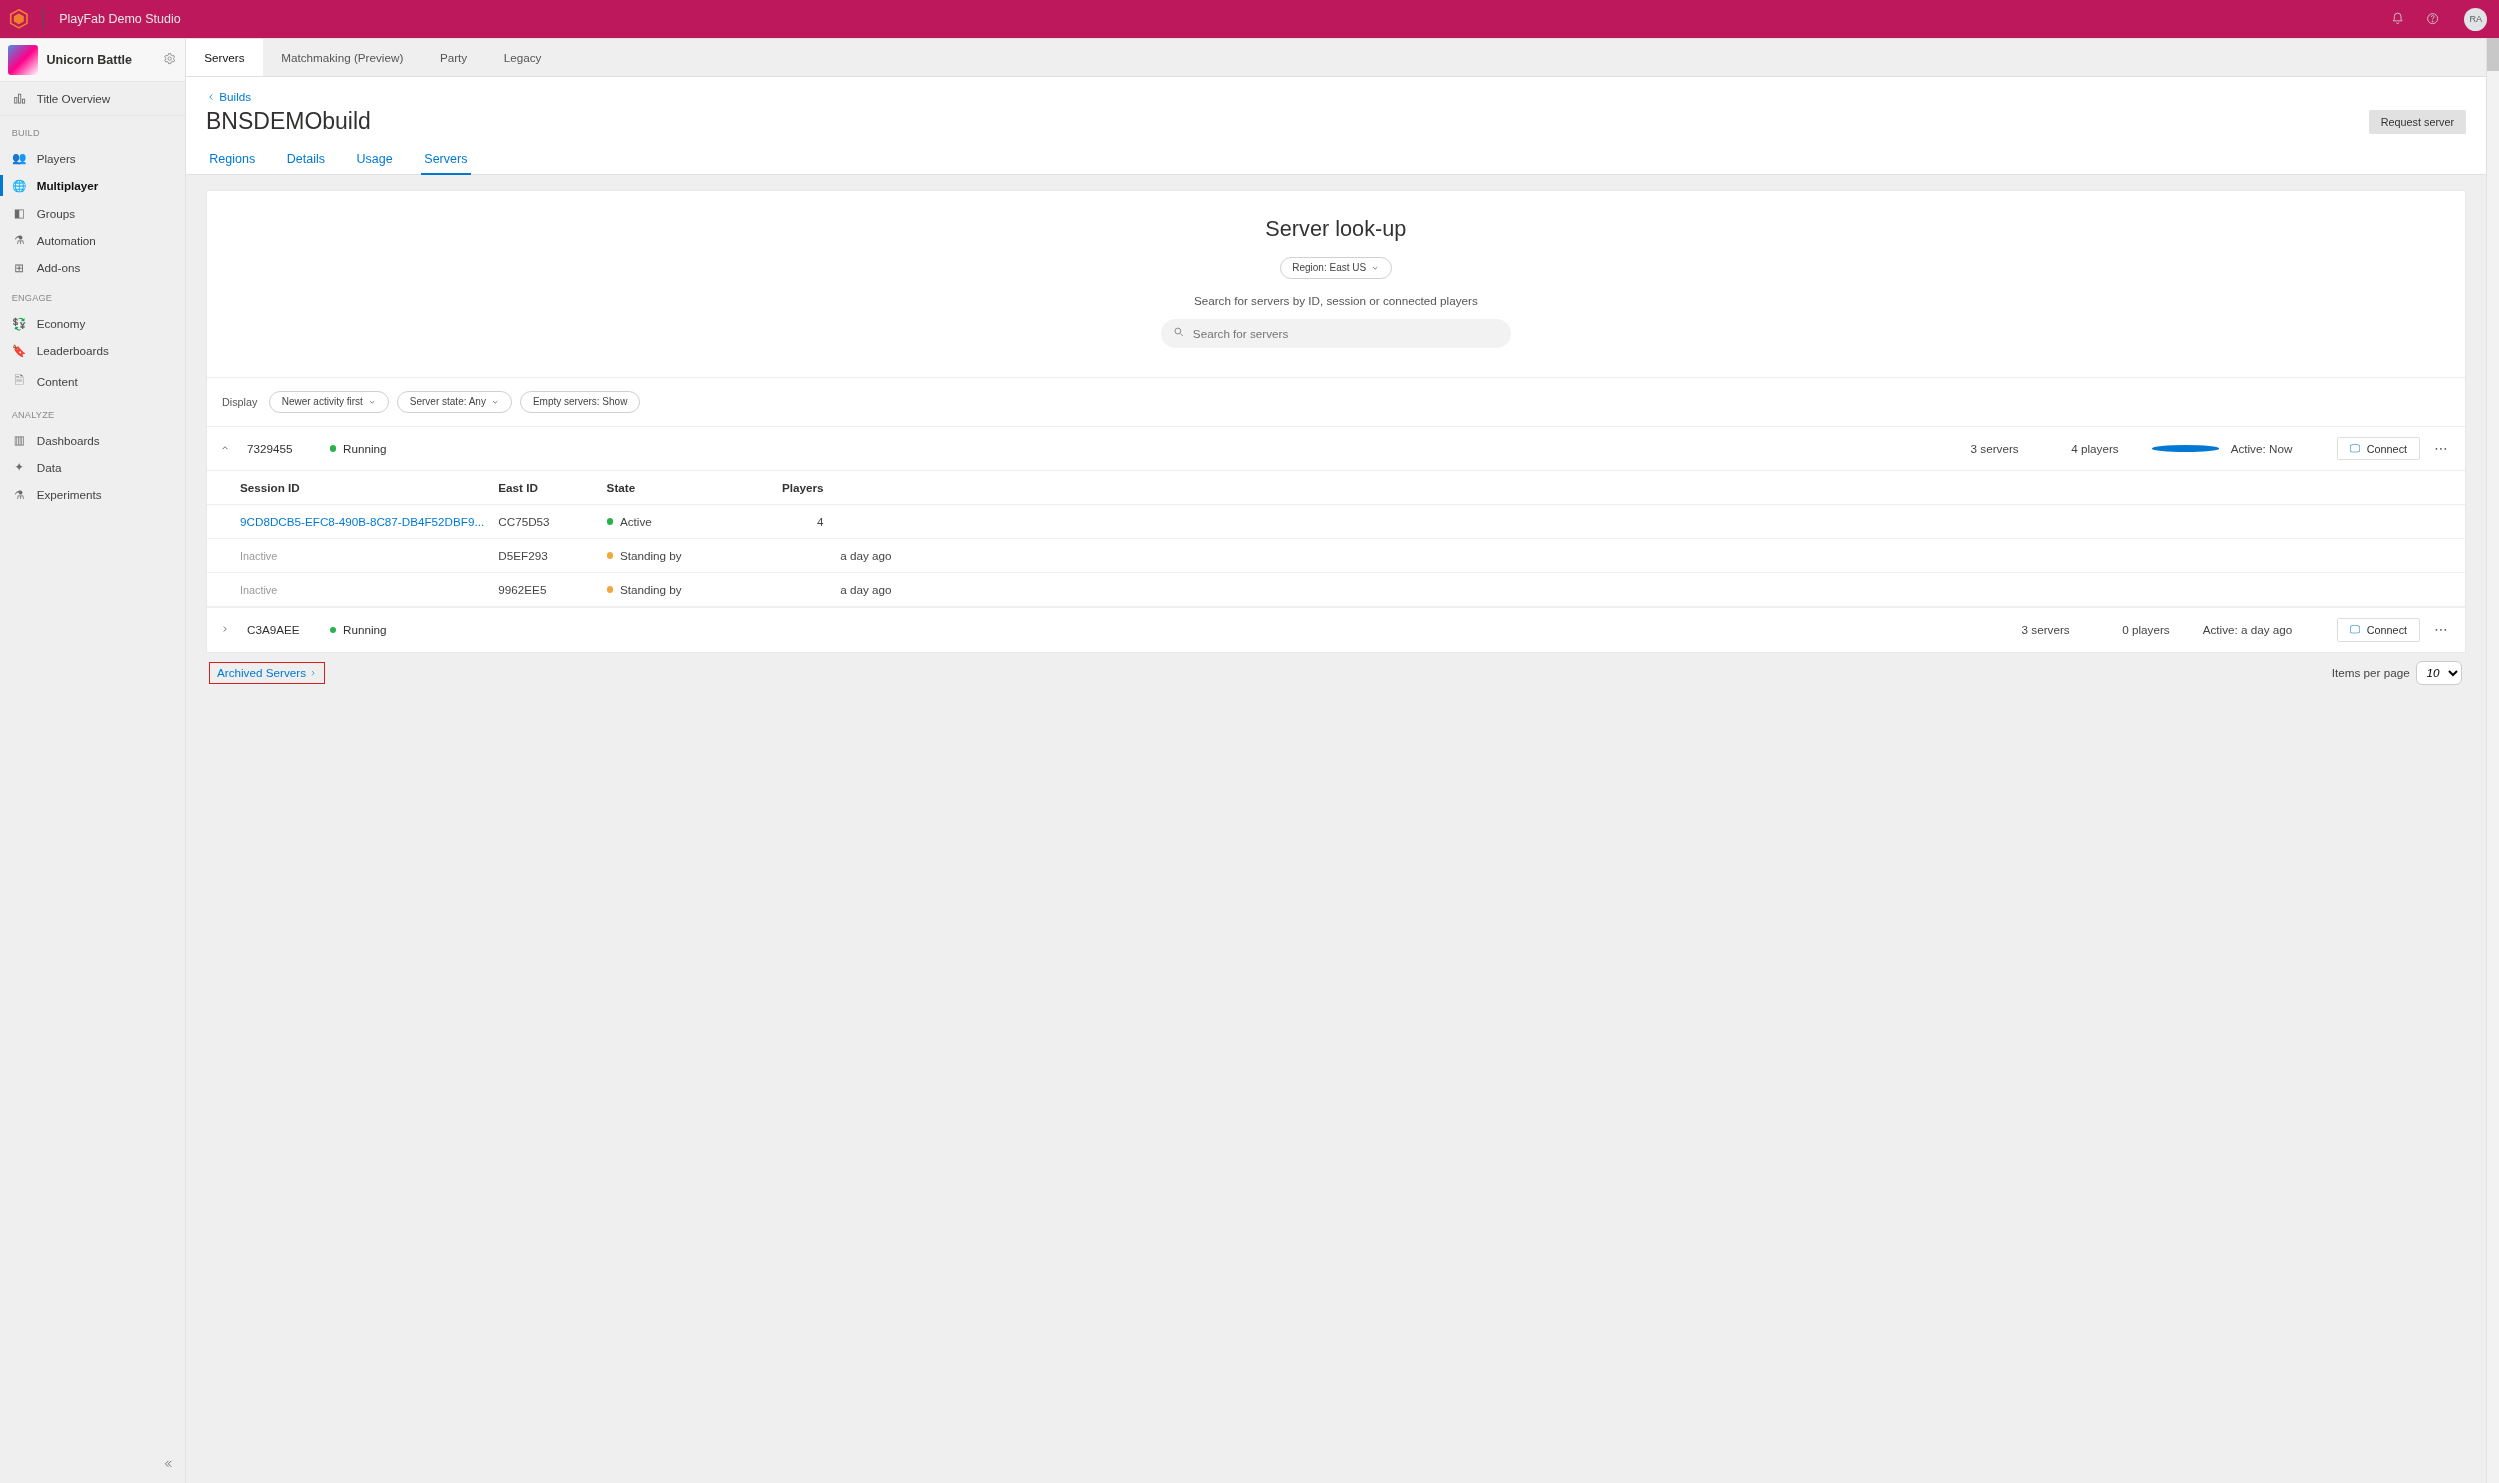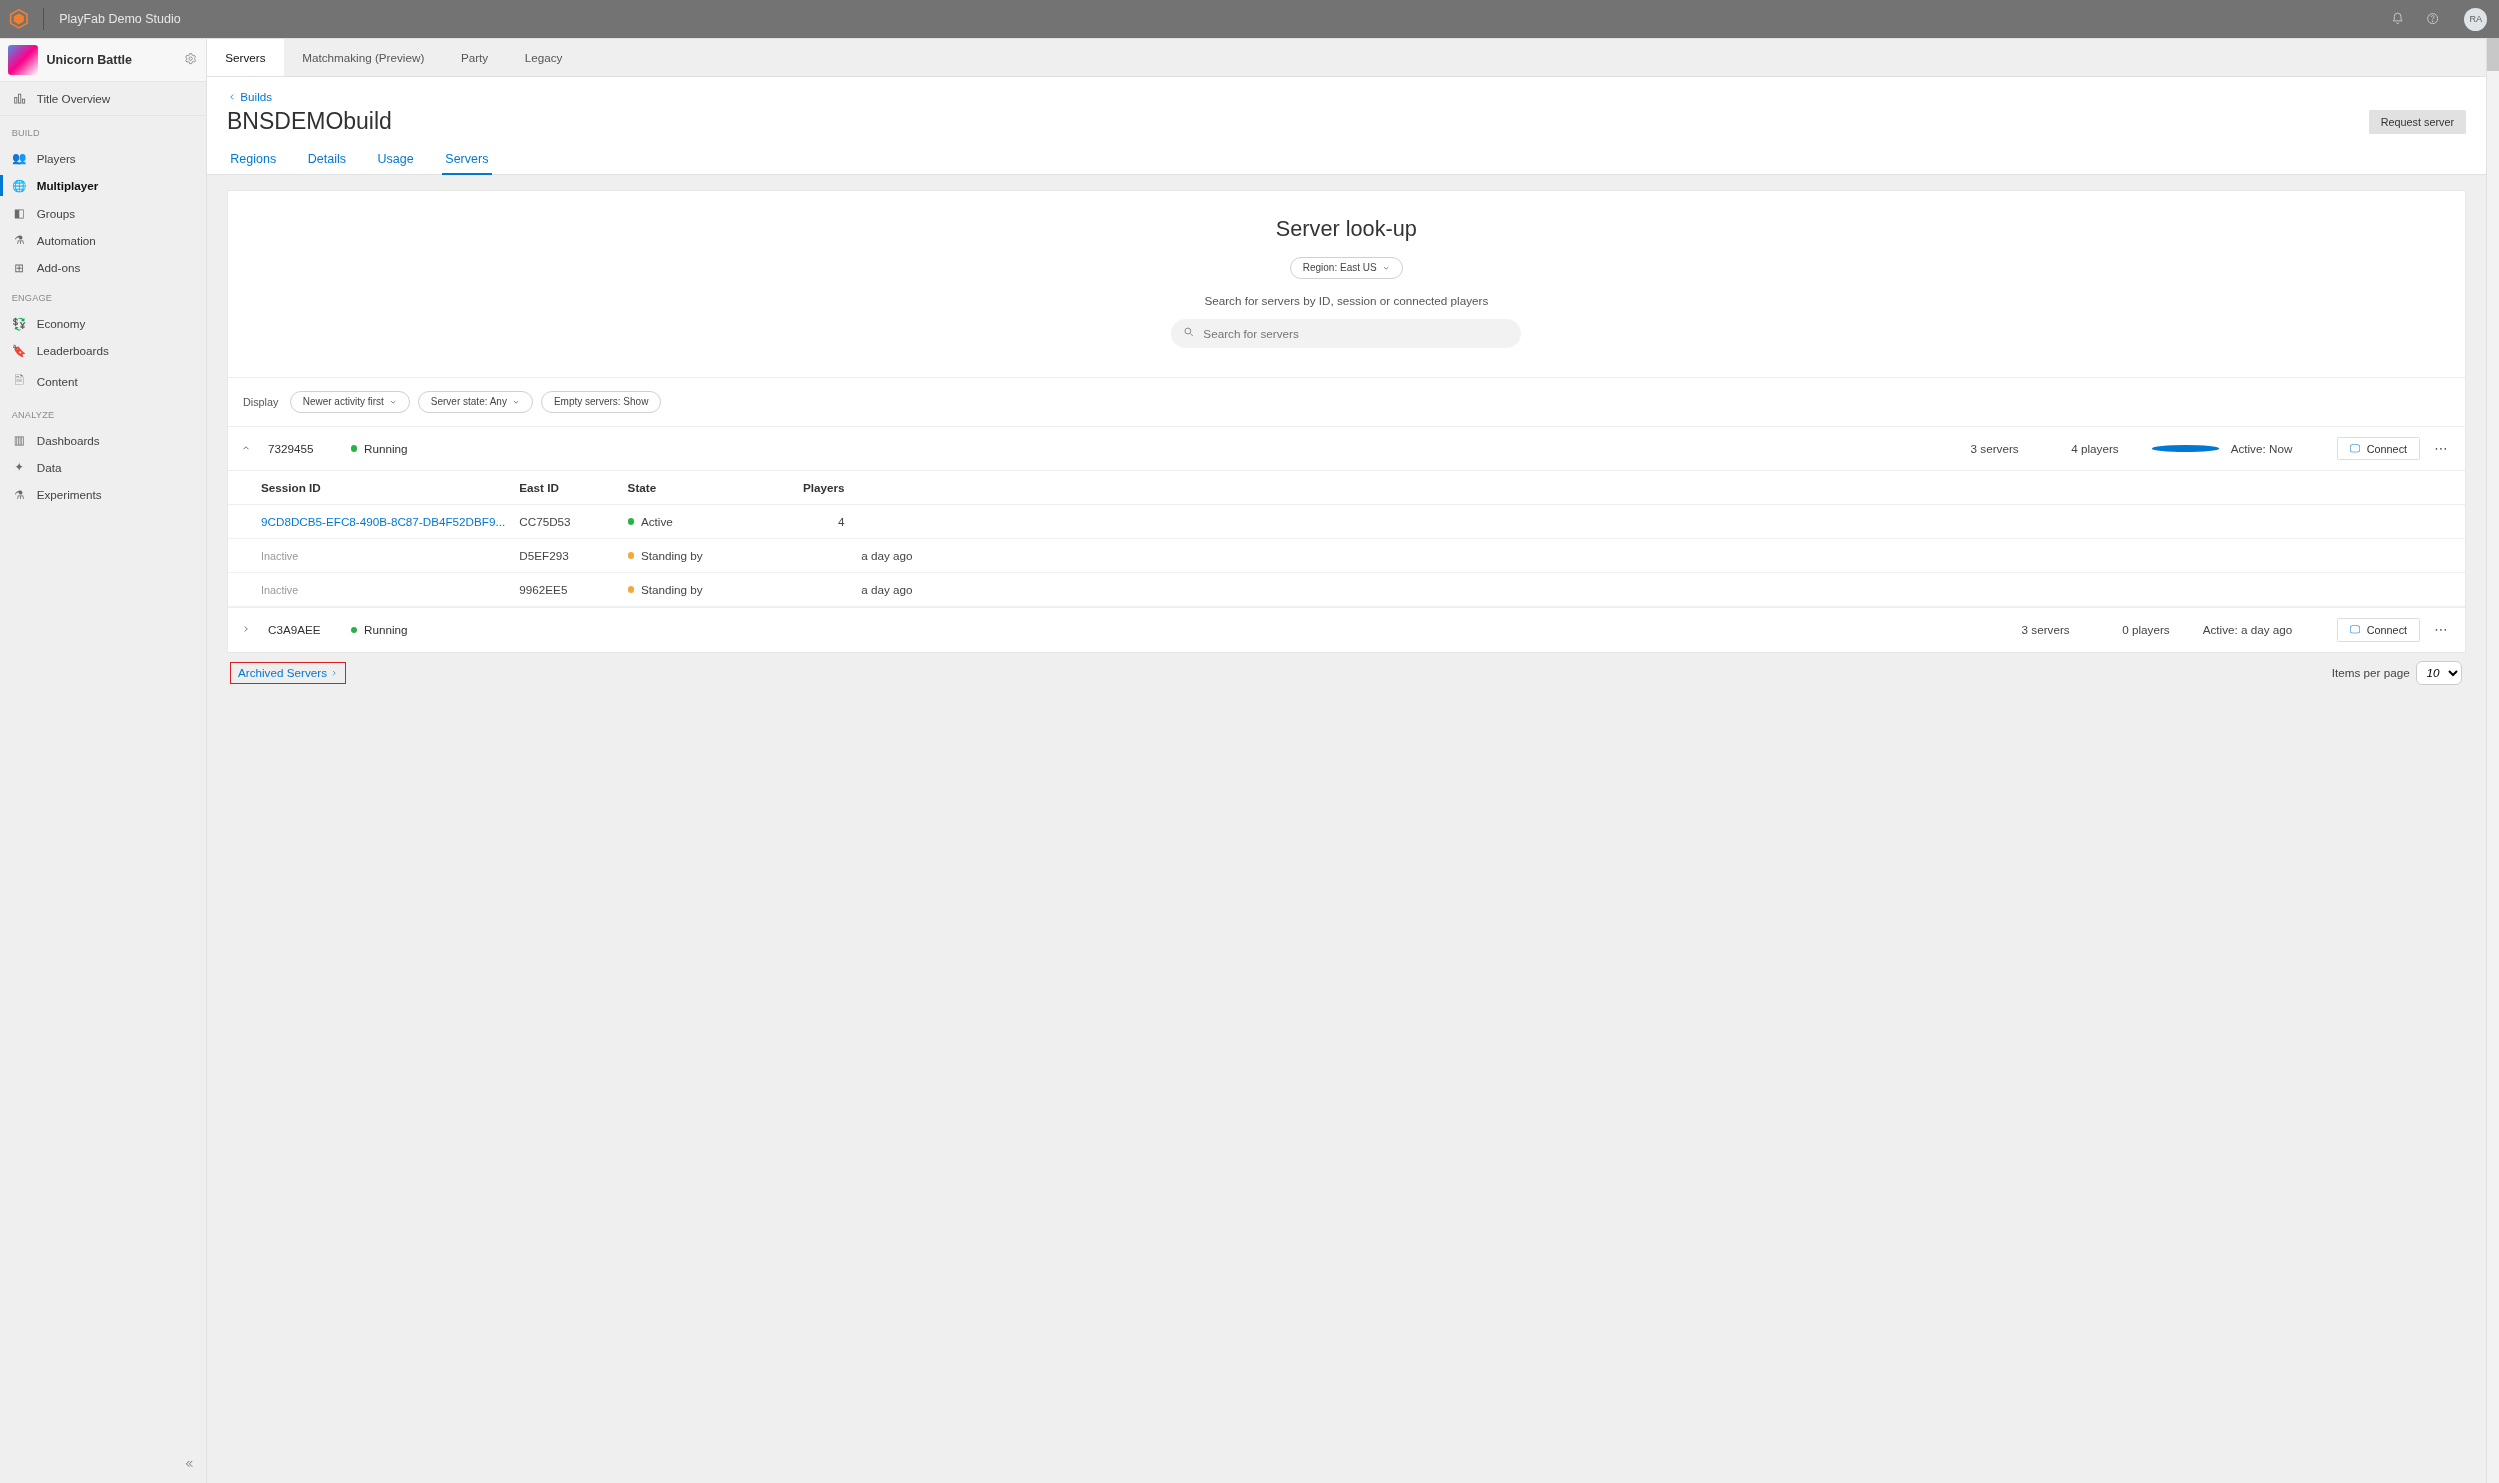--- a/index.html
+++ b/index.html
@@ -1,36 +1,36 @@
 <!DOCTYPE html>
 <html><head>
 <meta charset="utf-8">
 <style>
   * { box-sizing: border-box; margin: 0; padding: 0; }
   html, body { height: 100%; font-family: "Segoe UI", -apple-system, sans-serif; font-size: 11.7px; color: #323130; background: #fff; }
   body { display: flex; flex-direction: column; overflow: hidden; }
 
   
   .topbar {
-    height: 38px; background: #737373; color: #fff;
+    height: 38px; background: #be185d; color: #fff;
     display: flex; align-items: center; padding: 0 11.7px 0 8.3px;
     gap: 11.7px;
   }
   .topbar .logo { display:flex; align-items:center; gap:8.3px; }
   .topbar .hex { width:21.7px; height:21.7px; }
   .topbar .divider { width:0.8px; height:21.7px; background:#4a525a; margin: 0 3.3px 0 1.7px;}
   .topbar .brandname { font-size:12.5px; color:#e8e8e8; }
   .topbar .spacer { flex:1; }
   .topbar .iconbtn { width:23px; height:23px; display:flex; align-items:center; justify-content:center; cursor:pointer; color:#d0d0d0;}
   .topbar .avatar { width:23px;height:23px;border-radius:50%;background:#e1e4e7;color:#5a5f64;font-size:9.2px;display:flex;align-items:center;justify-content:center;margin-left:8.3px;}
 
   
   .shell { flex:1; display:flex; min-height:0; border-top:0.8px solid #e1e1e1;}
   .sidebar {
-    width: 207px; background:#efefef; display:flex; flex-direction:column;
+    width: 186px; background:#efefef; display:flex; flex-direction:column;
     border-right:0.8px solid #e1e1e1; position:relative;
   }
   .sidebar .titlecard {
     height: 43px; background:#f7f7f7; border-bottom:0.8px solid #e5e5e5;
     display:flex; align-items:center; padding:0 8.3px; gap:8.3px;
   }
   .sidebar .titlecard .thumb {width:30px;height:30px;border-radius:3.3px;background:linear-gradient(135deg,#4a90e2,#f08,#fff);}
   .sidebar .titlecard .name {flex:1;font-weight:600;font-size:12.5px;}
   .sidebar .titlecard .gear{color:#888;cursor:pointer;}
 

